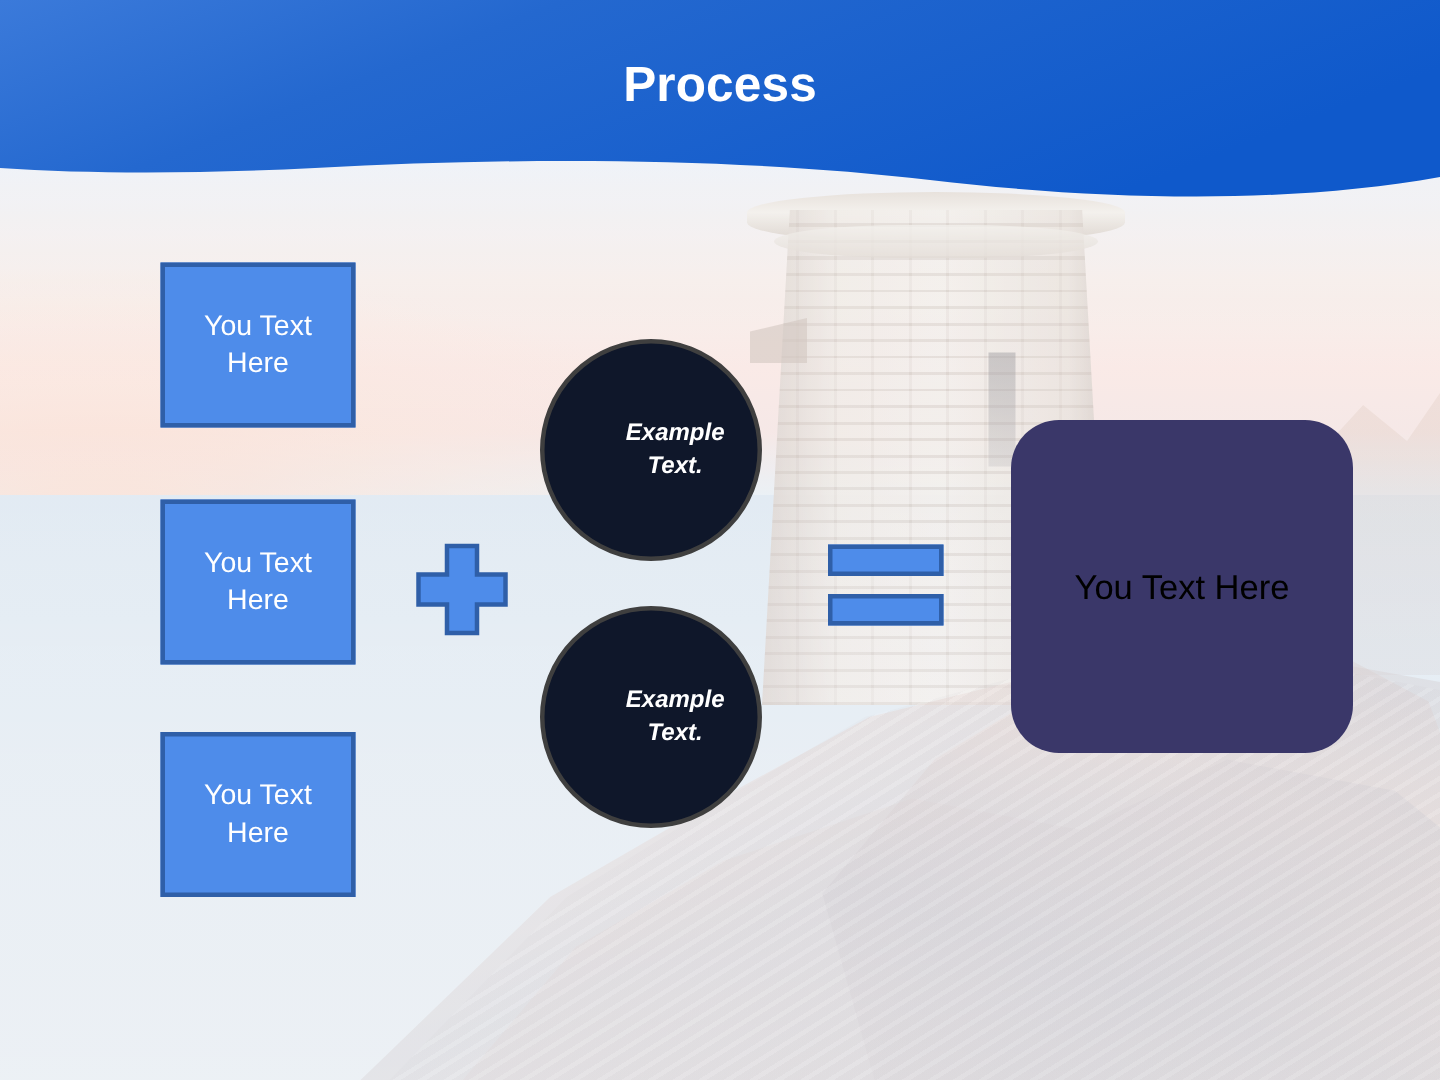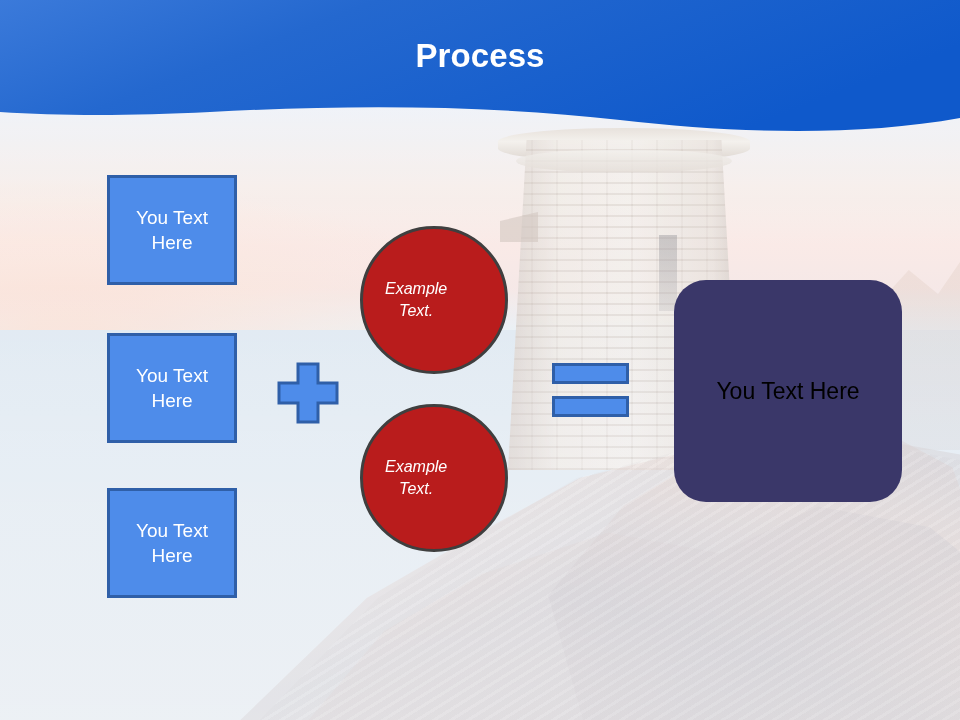--- a/index.html
+++ b/index.html
@@ -187,27 +187,27 @@
     position:absolute; left:276px; top:361px;
     width:64px; height:64px;
   }
   .plus svg { display:block; }
 
   
   .circle {
     position:absolute;
     width:148px; height:148px;
     border-radius:50%;
-    background:#b91c1c;
+    background:#0f172a;
     border:3px solid #3f3f3f;
-    display:flex; align-items:center; justify-content:flex-start;
+    display:flex; align-items:center; justify-content:flex-end;
     text-align:center;
     color:#ffffff;
     font-size:16px;
-    font-weight:normal;
+    font-weight:bold;
     font-style:italic;
     line-height:1.35;
     padding:0 22px;
   }
   #circle-1 { left:360px; top:226px; }
   #circle-2 { left:360px; top:404px; }
 
   
   .equals {
     position:absolute; left:552px; top:363px;

